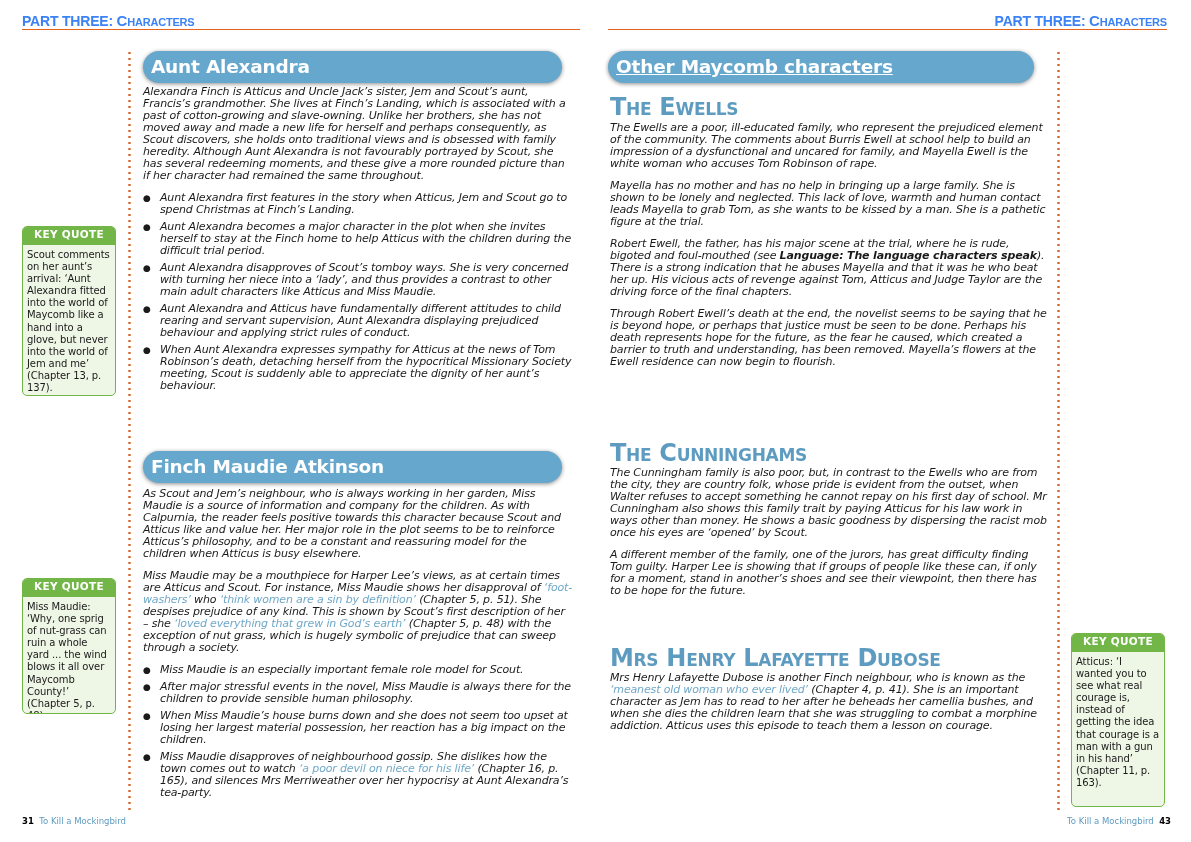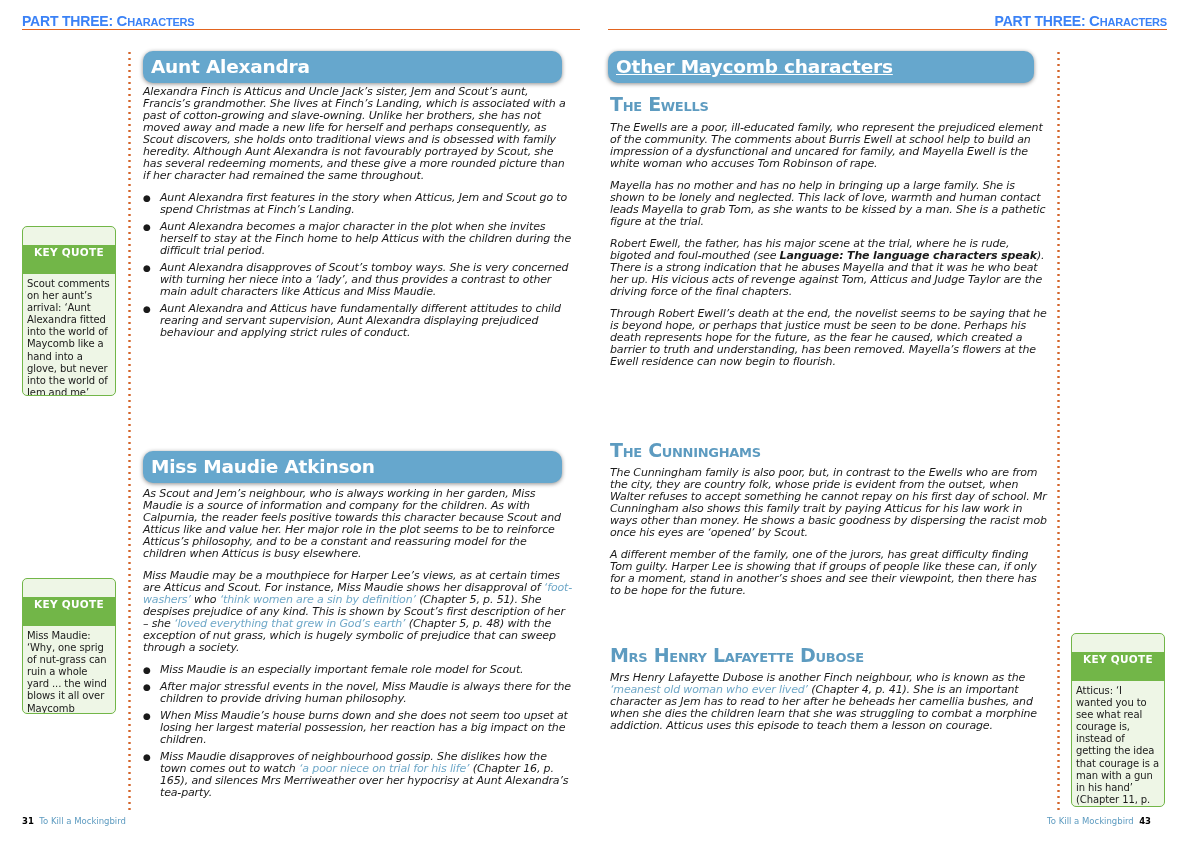--- a/index.html
+++ b/index.html
@@ -23,46 +23,46 @@
   .page-right .running-head { right: 24px; }
   .page-right .head-rule { left: 12px; width: 559px; }
 
   .dotted-v {
     position: absolute; width: 3px;
     background-image: radial-gradient(circle, #d4652a 1px, transparent 1.4px);
     background-size: 3px 6px; background-repeat: repeat-y;
   }
 
   .banner {
-    position: absolute; height: 32px; background: #66a7cd; border-radius: 10px;
+    position: absolute; height: 32px; background: #66a7cd; border-radius: 16px;
     box-shadow: 0 1px 4px rgba(0,0,0,0.45);
     color: #ffffff; font-weight: bold; font-size: 18.5px; line-height: 32px; padding-left: 8px;
     font-family: "DejaVu Sans", sans-serif; letter-spacing: -0.2px;
   }
 
   .body-text { position: absolute; font-size: 11px; line-height: 12px; letter-spacing: -0.15px; font-style: italic; }
   .body-text p { margin-bottom: 10px; }
   .body-text ul { list-style: none; margin-bottom: 8px; }
   .body-text li { position: relative; padding-left: 17px; margin-bottom: 5px; }
   .body-text li::before { content: "●"; position: absolute; left: 0; top: 0; font-size: 9px; }
   .quote { color: #6fa8c8; }
   .bold { font-weight: bold; }
 
   .subhead {
-    position: absolute; color: #5d9bc0; font-weight: bold; font-size: 19px; letter-spacing: -0.3px;
+    position: absolute; color: #5d9bc0; font-weight: bold; font-size: 24px; letter-spacing: -0.3px;
     font-variant: small-caps;
   }
 
   .keyquote {
     position: absolute; width: 94px; border: 1.5px solid #72b648; border-radius: 5px;
     background: #eef6e6; overflow: hidden;
   }
   .keyquote .kq-head {
     background: #72b648; color: #fff; font-weight: bold; font-size: 10.5px; text-align: center;
-    height: 29px; line-height: 15px; letter-spacing: 0.3px; margin-top: 18px;
+    height: 18px; line-height: 15px; letter-spacing: 0.3px;
   }
   .keyquote .kq-body { font-size: 10px; line-height: 12.1px; padding: 4px 3px 6px 4px; letter-spacing: -0.1px; }
 
   .folio { position: absolute; top: 816px; font-size: 8.5px; white-space: nowrap; }
   .folio .num { font-weight: bold; color: #000; }
   .folio .title { color: #5d9bc0; }
 </style>
 </head>
 <body>
 
@@ -77,33 +77,34 @@
 
   <div class="banner" style="left:143px; top:51px; width:419px;">Aunt Alexandra</div>
 
   <div class="body-text" style="left:143px; top:86px; width:430px;">
     <p>Alexandra Finch is Atticus and Uncle Jack’s sister, Jem and Scout’s aunt, Francis’s grandmother. She lives at Finch’s Landing, which is associated with a past of cotton-growing and slave-owning. Unlike her brothers, she has not moved away and made a new life for herself and perhaps consequently, as Scout discovers, she holds onto traditional views and is obsessed with family heredity. Although Aunt Alexandra is not favourably portrayed by Scout, she has several redeeming moments, and these give a more rounded picture than if her character had remained the same throughout.</p>
     <ul>
       <li>Aunt Alexandra first features in the story when Atticus, Jem and Scout go to spend Christmas at Finch’s Landing.</li>
       <li>Aunt Alexandra becomes a major character in the plot when she invites herself to stay at the Finch home to help Atticus with the children during the difficult trial period.</li>
       <li>Aunt Alexandra disapproves of Scout’s tomboy ways. She is very concerned with turning her niece into a ‘lady’, and thus provides a contrast to other main adult characters like Atticus and Miss Maudie.</li>
       <li>Aunt Alexandra and Atticus have fundamentally different attitudes to child rearing and servant supervision, Aunt Alexandra displaying prejudiced behaviour and applying strict rules of conduct.</li>
+      <li>When Aunt Alexandra expresses sympathy for Atticus at the news of Tom Robinson’s death, detaching herself from the hypocritical Missionary Society meeting, Scout is suddenly able to appreciate the dignity of her aunt’s behaviour.</li>
     </ul>
   </div>
 
-  <div class="banner" style="left:143px; top:451px; width:419px;">Miss Maudie Atkinson</div>
+  <div class="banner" style="left:143px; top:451px; width:419px;">Finch Maudie Atkinson</div>
 
   <div class="body-text" style="left:143px; top:488px; width:430px;">
     <p>As Scout and Jem’s neighbour, who is always working in her garden, Miss Maudie is a source of information and company for the children. As with Calpurnia, the reader feels positive towards this character because Scout and Atticus like and value her. Her major role in the plot seems to be to reinforce Atticus’s philosophy, and to be a constant and reassuring model for the children when Atticus is busy elsewhere.</p>
     <p><span>Miss Maudie may be a mouthpiece for Harper Lee’s views, as at certain times are Atticus and Scout. For instance, Miss Maudie shows her disapproval of </span><span class="quote">‘foot-washers’</span><span> who </span><span class="quote">‘think women are a sin by definition’</span><span> (Chapter 5, p. 51). She despises prejudice of any kind. This is shown by Scout’s first description of her – she </span><span class="quote">‘loved everything that grew in God’s earth’</span><span> (Chapter 5, p. 48) with the exception of nut grass, which is hugely symbolic of prejudice that can sweep through a society.</span></p>
     <ul>
       <li>Miss Maudie is an especially important female role model for Scout.</li>
-      <li>After major stressful events in the novel, Miss Maudie is always there for the children to provide driving human philosophy.</li>
+      <li>After major stressful events in the novel, Miss Maudie is always there for the children to provide sensible human philosophy.</li>
       <li>When Miss Maudie’s house burns down and she does not seem too upset at losing her largest material possession, her reaction has a big impact on the children.</li>
-      <li><span>Miss Maudie disapproves of neighbourhood gossip. She dislikes how the town comes out to watch </span><span class="quote">‘a poor niece on trial for his life’</span><span> (Chapter 16, p. 165), and silences Mrs Merriweather over her hypocrisy at Aunt Alexandra’s tea-party.</span></li>
+      <li><span>Miss Maudie disapproves of neighbourhood gossip. She dislikes how the town comes out to watch </span><span class="quote">‘a poor devil on niece for his life’</span><span> (Chapter 16, p. 165), and silences Mrs Merriweather over her hypocrisy at Aunt Alexandra’s tea-party.</span></li>
     </ul>
   </div>
 
   <div class="keyquote" style="left:22px; top:226px; height:170px;">
     <div class="kq-head">KEY QUOTE</div>
     <div class="kq-body">Scout comments on her aunt’s arrival: ‘Aunt Alexandra fitted into the world of Maycomb like a hand into a glove, but never into the world of Jem and me’ (Chapter 13, p. 137).</div>
   </div>
   <div class="keyquote" style="left:22px; top:578px; height:136px;">
     <div class="kq-head">KEY QUOTE</div>
     <div class="kq-body">Miss Maudie: ‘Why, one sprig of nut-grass can ruin a whole yard ... the wind blows it all over Maycomb County!’ (Chapter 5, p. 48)</div>
@@ -143,17 +144,17 @@
   <div class="subhead" style="left:14px; top:644px;">Mrs Henry Lafayette Dubose</div>
   <div class="body-text" style="left:14px; top:672px; width:440px;">
     <p><span>Mrs Henry Lafayette Dubose is another Finch neighbour, who is known as the </span><span class="quote">‘meanest old woman who ever lived’</span><span> (Chapter 4, p. 41). She is an important character as Jem has to read to her after he beheads her camellia bushes, and when she dies the children learn that she was struggling to combat a morphine addiction. Atticus uses this episode to teach them a lesson on courage.</span></p>
   </div>
 
   <div class="keyquote" style="left:475px; top:633px; height:174px;">
     <div class="kq-head">KEY QUOTE</div>
     <div class="kq-body">Atticus: ‘I wanted you to see what real courage is, instead of getting the idea that courage is a man with a gun in his hand’ (Chapter 11, p. 163).</div>
   </div>
 
-  <div class="folio" style="right:40px;">
+  <div class="folio" style="right:20px;">
     <span class="title">To Kill a Mockingbird</span>&nbsp;
     <span class="num">43</span>
   </div>
 </div>
 
 </body></html>

